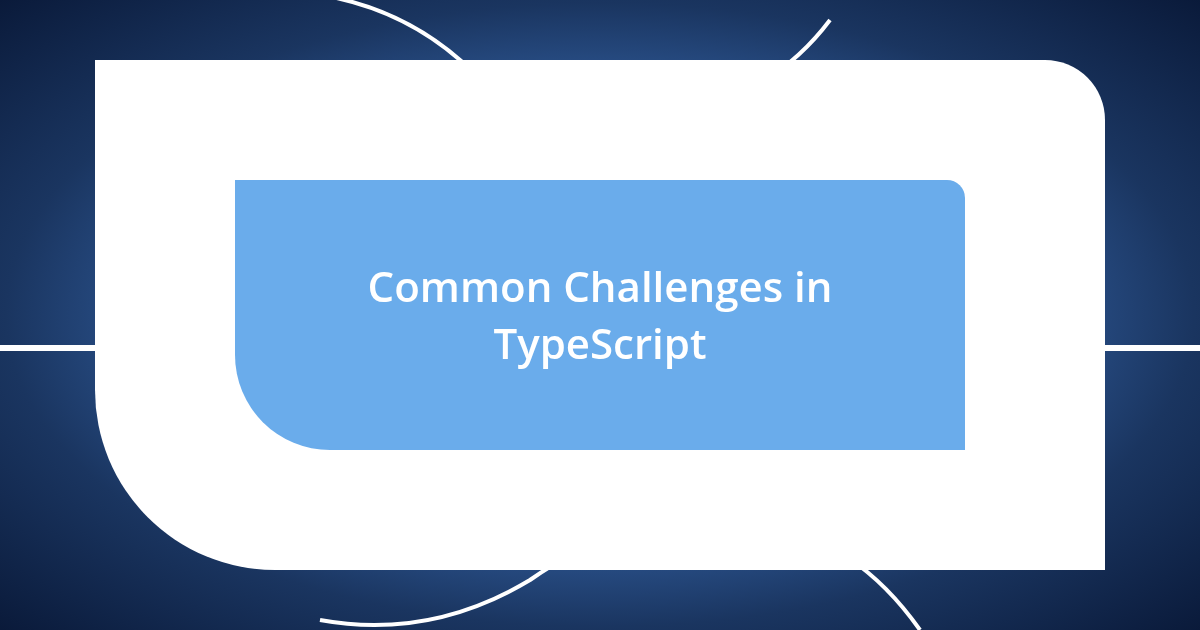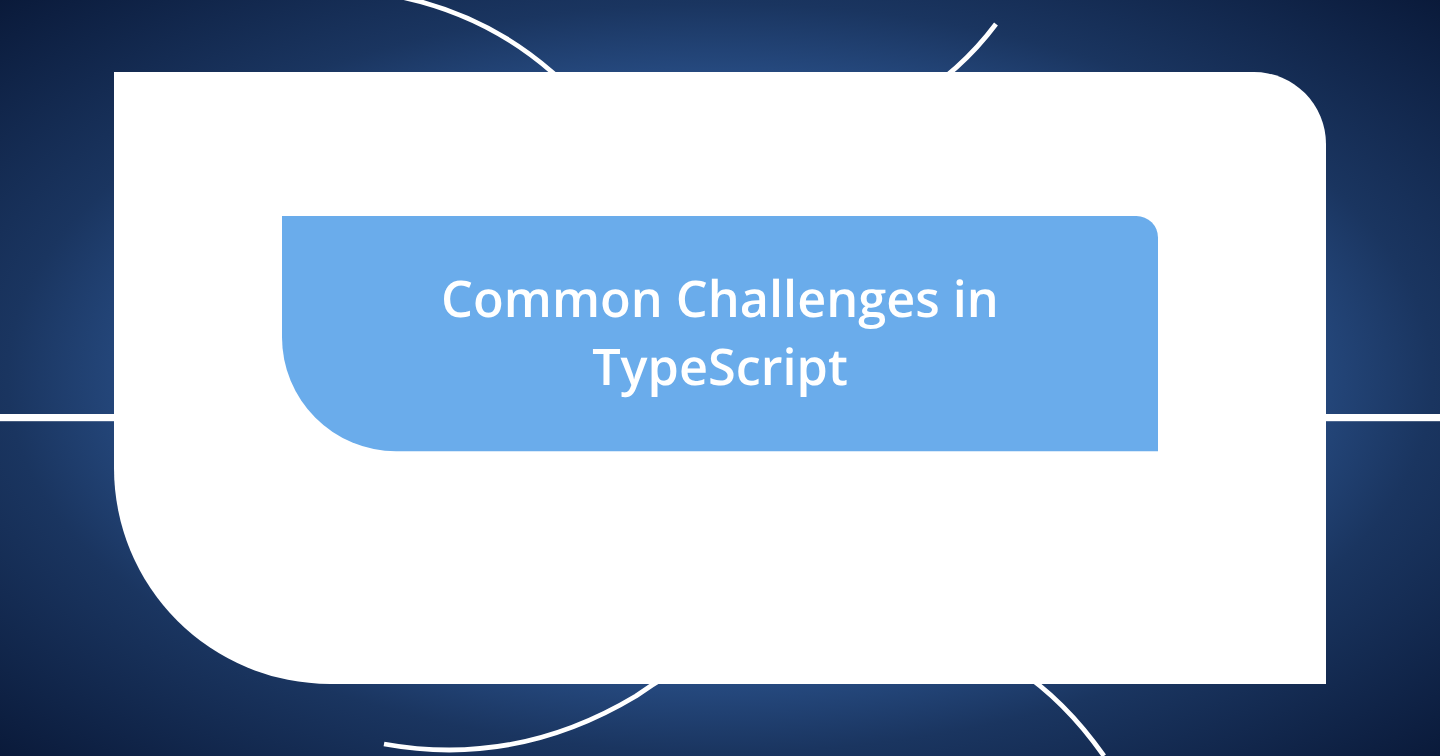--- a/index.html
+++ b/index.html
@@ -58,21 +58,21 @@
       background: white;
       border-radius: 0 60px 0 60px;
       border-bottom-left-radius: 180px;
     }
     
     .inner-card {
       position: absolute;
       top: 180px;
       left: 235px;
       width: 730px;
-      height: 196px;
+      height: 270px;
       background: #6aaceb;
       border-radius: 0 18px 0 18px;
       border-bottom-left-radius: 95px;
       display: flex;
       align-items: center;
       justify-content: center;
       padding: 40px 60px;
     }
     
     .title {

